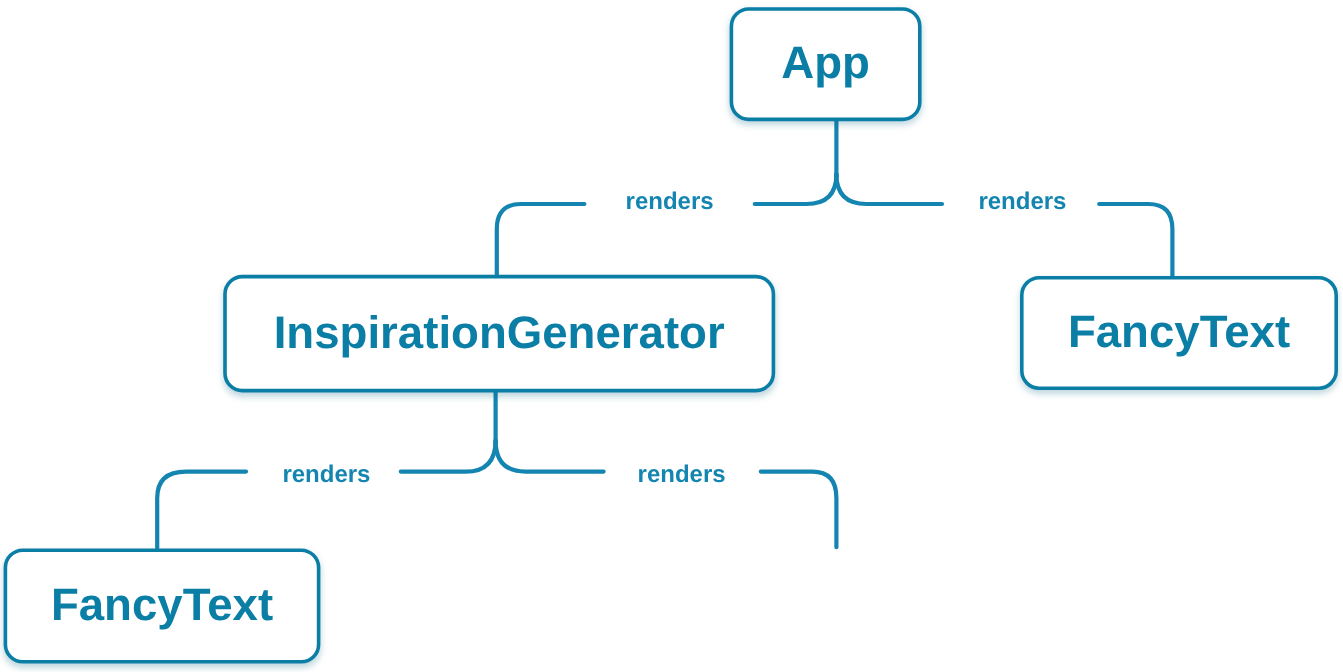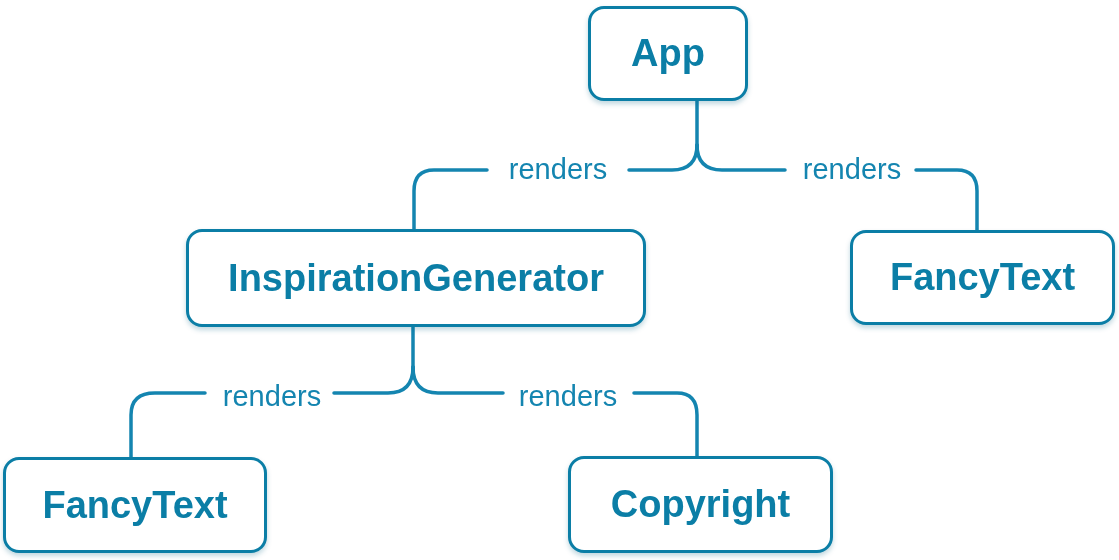--- a/index.html
+++ b/index.html
@@ -35,31 +35,31 @@
     background: #ffffff;
     border: 3px solid #0b7ea6;
     border-radius: 16px;
     color: #0b7ea6;
     font-size: 38px;
     font-weight: 600;
     white-space: nowrap;
     box-shadow: 0 3px 5px rgba(8, 100, 130, 0.25);
     box-sizing: border-box;
   }
-  .node-app        { left: 588px; top: 6px;   width: 160px; height: 95px; }
+  .node-app        { left: 608px; top: 6px;   width: 160px; height: 95px; }
   .node-ig         { left: 186px; top: 229px; width: 460px; height: 98px; }
   .node-ft-top     { left: 850px; top: 230px; width: 265px; height: 95px; }
   .node-ft-bottom  { left: 3px;   top: 457px; width: 264px; height: 96px; }
   .node-copyright  { left: 568px; top: 456px; width: 265px; height: 97px; }
   .edge-label {
     position: absolute;
     transform: translate(-50%, -50%);
     color: #1485b0;
-    font-size: 29px;
-    font-weight: 400;
+    font-size: 20px;
+    font-weight: 700;
     white-space: nowrap;
   }
   .edge-label-1 { left: 558px; top: 169px; }
   .edge-label-2 { left: 852px; top: 169px; }
   .edge-label-3 { left: 272px; top: 396px; }
   .edge-label-4 { left: 568px; top: 396px; }
 </style>
 </head>
 <body>
 
@@ -85,22 +85,19 @@
   </div>
 
   <div class="node node-ft-top">
     <span>FancyText</span>
   </div>
 
   <div class="node node-ft-bottom">
     <span>FancyText</span>
   </div>
 
-  <div class="node node-copyright">
-    <span>Copyright</span>
-  </div>
 
   <span class="edge-label edge-label-1">renders</span>
   <span class="edge-label edge-label-2">renders</span>
   <span class="edge-label edge-label-3">renders</span>
   <span class="edge-label edge-label-4">renders</span>
 
 </div>
 
 </body></html>

